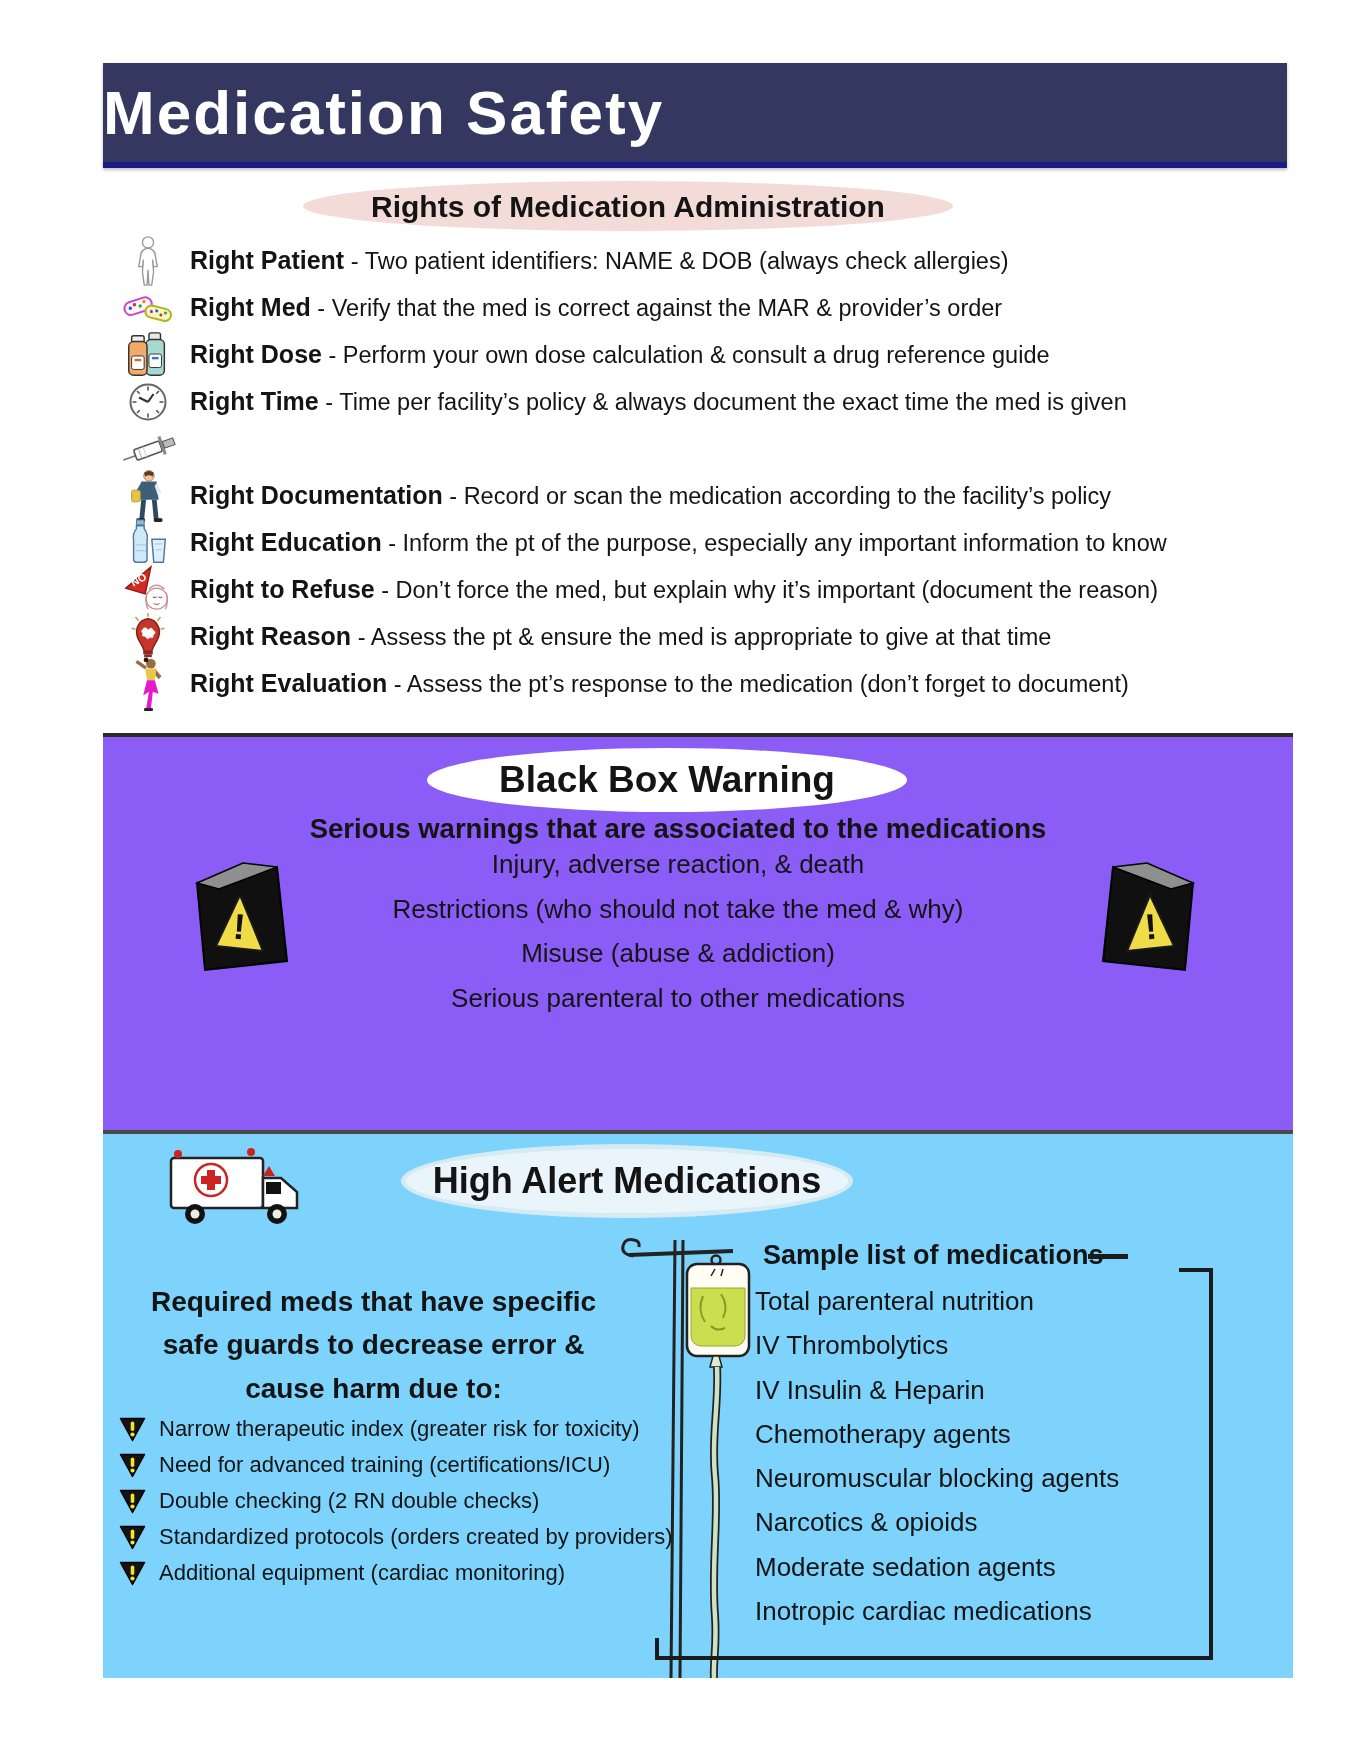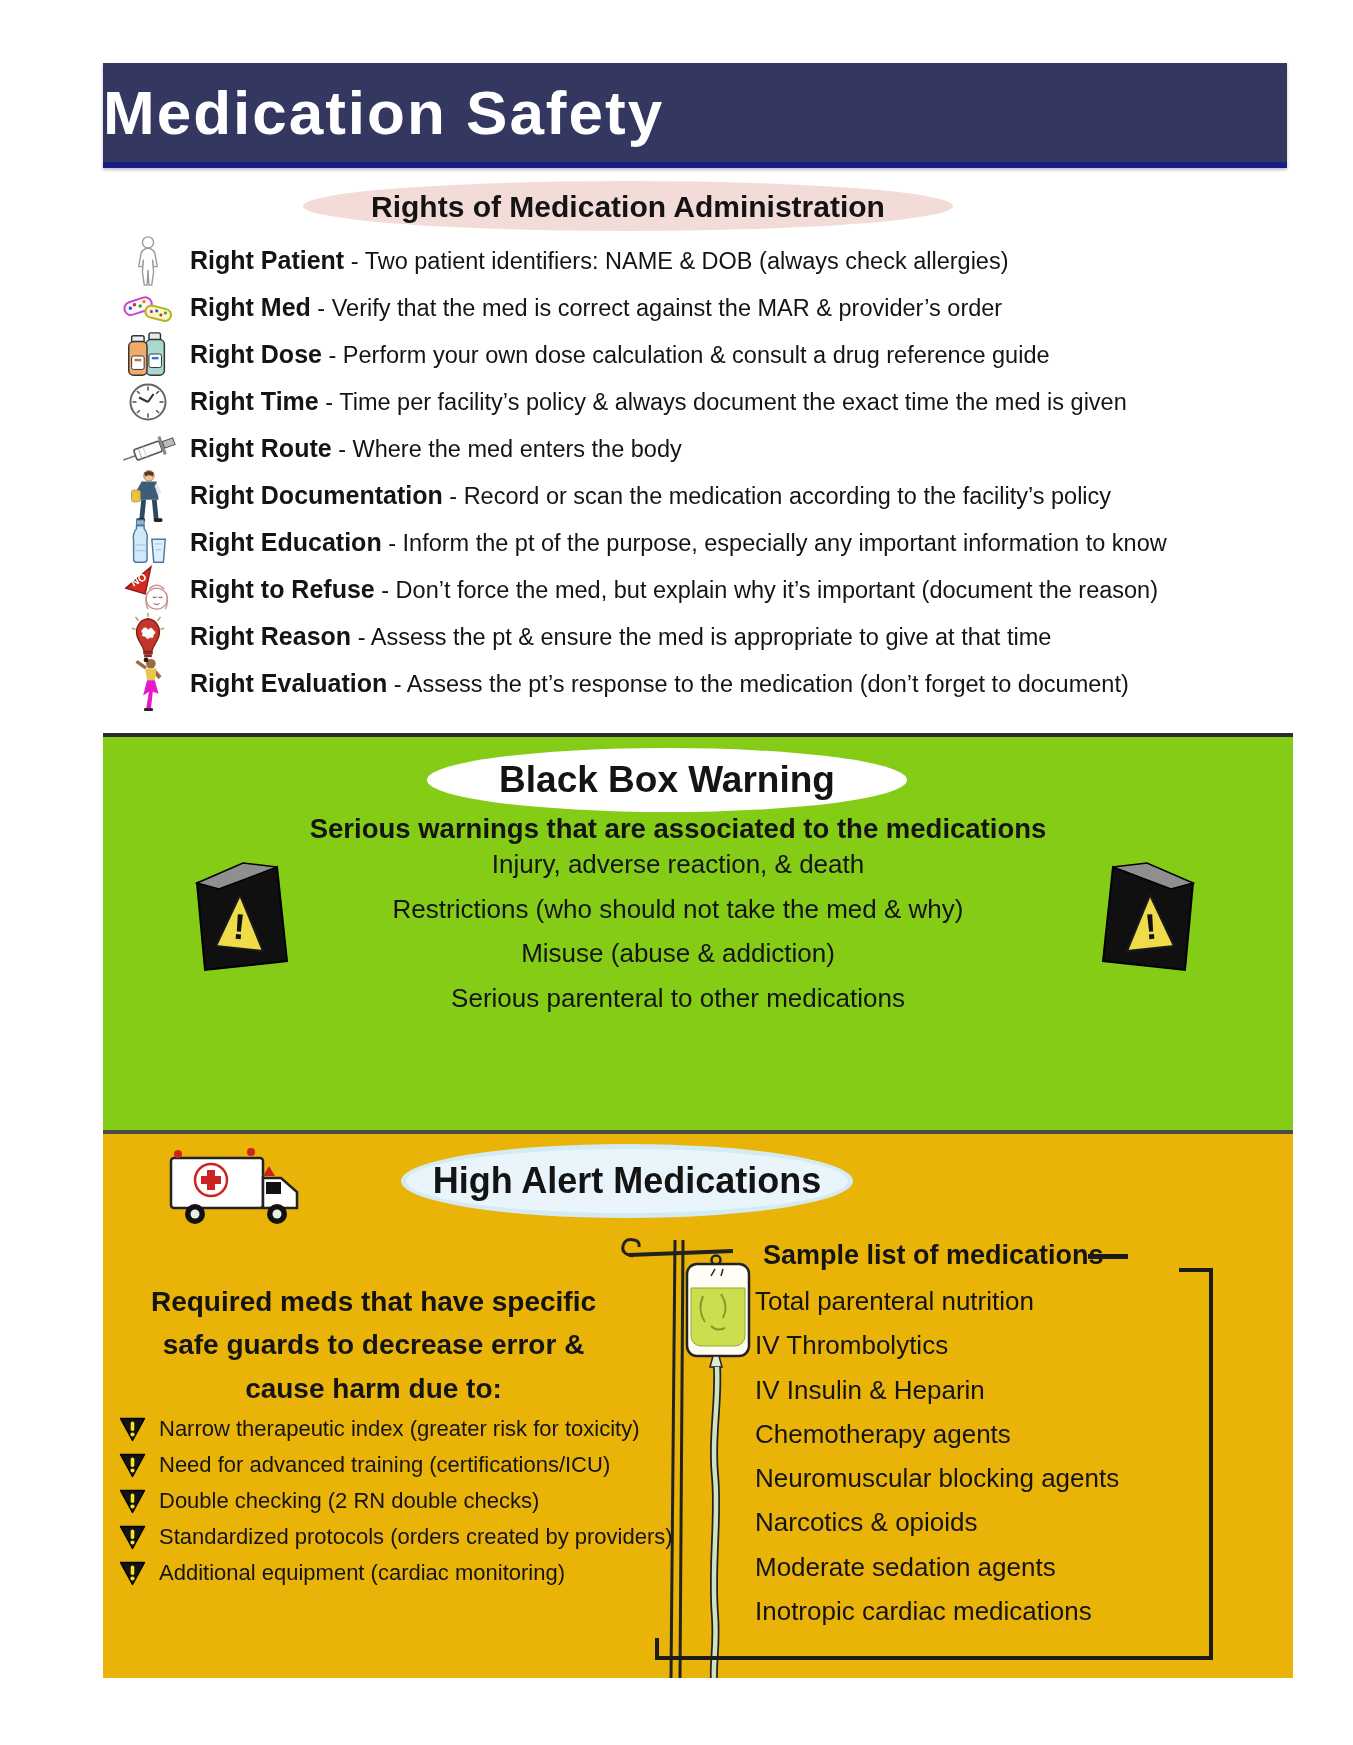--- a/index.html
+++ b/index.html
@@ -22,34 +22,34 @@
   .right-row{display:flex;align-items:center;height:47px;}
   .right-icon{flex:0 0 84px;display:flex;justify-content:center;align-items:center;}
   .right-text{white-space:nowrap;font-size:23.5px;}
   .right-label{font-weight:bold;font-size:25px;}
 
   
   .divider1{position:absolute;left:103px;top:733px;width:1190px;height:4px;background:#2b2b2b;}
   .divider2{position:absolute;left:103px;top:1130px;width:1190px;height:4px;background:#4a4a4a;}
 
   
-  .bb-section{position:absolute;left:103px;top:737px;width:1190px;height:476px;background:#84cc16;}
+  .bb-section{position:absolute;left:103px;top:737px;width:1190px;height:476px;background:#8b5cf6;}
   .bb-oval{position:absolute;left:324px;top:11px;width:480px;height:64px;background:#ffffff;border-radius:50%;}
   .bb-title{position:absolute;left:324px;top:22px;width:480px;text-align:center;
             font-size:37px;font-weight:bold;}
   .bb-subtitle{position:absolute;left:0;top:76px;width:1150px;text-align:center;
                font-size:27.5px;font-weight:bold;}
   .bb-lines{position:absolute;left:0;top:112px;width:1150px;}
   .bb-line{height:44.5px;text-align:center;font-size:26px;}
   .bb-box-left{position:absolute;left:82px;top:112px;}
   .bb-box-right{position:absolute;right:88px;top:112px;transform:scaleX(-1);}
 
   
   .ha-section{position:absolute;left:103px;top:1134px;width:1190px;height:544px;
-              background:#eab308;overflow:hidden;}
+              background:#7dd3fc;overflow:hidden;}
   .ha-ambulance{position:absolute;left:62px;top:8px;}
   .ha-oval{position:absolute;left:298px;top:10px;width:452px;height:74px;background:#e9f5fb;
            border:5px solid #d5ebf4;border-radius:50%;box-sizing:border-box;}
   .ha-title{position:absolute;left:298px;top:26px;width:452px;text-align:center;
             font-size:36px;font-weight:bold;}
   .ha-required{position:absolute;left:18px;top:146px;width:505px;text-align:center;
                font-size:28px;font-weight:bold;line-height:1.55;}
   .ha-reasons{position:absolute;left:16px;top:277px;}
   .reason-row{display:flex;align-items:center;height:36px;}
   .reason-icon{flex:0 0 27px;margin-right:13px;display:flex;align-items:center;}
@@ -153,21 +153,20 @@
           <g transform="rotate(-20 29 19)">
             <line x1="2" y1="21" x2="15" y2="21" stroke="#777777" stroke-width="1.6"></line>
             <rect x="15" y="15" width="27" height="11" rx="2" fill="#fdfdfd" stroke="#555555" stroke-width="1.6"></rect>
             <line x1="20" y1="15" x2="20" y2="26" stroke="#aaaaaa"></line>
             <line x1="25" y1="15" x2="25" y2="26" stroke="#cccccc"></line>
             <rect x="42" y="11" width="3" height="19" fill="#888888"></rect>
             <rect x="45" y="17" width="11" height="7" fill="#bbbbbb" stroke="#555555"></rect>
           </g>
         </svg>
       </span>
-      <span class="right-text"><span class="right-label">Right Route</span> <span>- Where the med enters the body</span></span>
     </div>
 
     <div class="right-row">
       <span class="right-icon">
         <svg width="38" height="54" viewBox="0 0 38 56">
           <circle cx="20" cy="7" r="5.5" fill="#eec49a" stroke="#a87848" stroke-width="0.8"></circle>
           <path d="M15,4 Q20,0 25,4 L24,8 Q20,5 16,8 Z" fill="#5b3a26"></path>
           <path d="M12,13 L28,13 L30,32 L10,32 Z" fill="#3d5d78"></path>
           <path d="M12,14 L6,24 L10,27 L14,18 Z" fill="#3d5d78"></path>
           <path d="M28,14 L33,24 L29,27 L26,18 Z" fill="#e9e9e9"></path>

